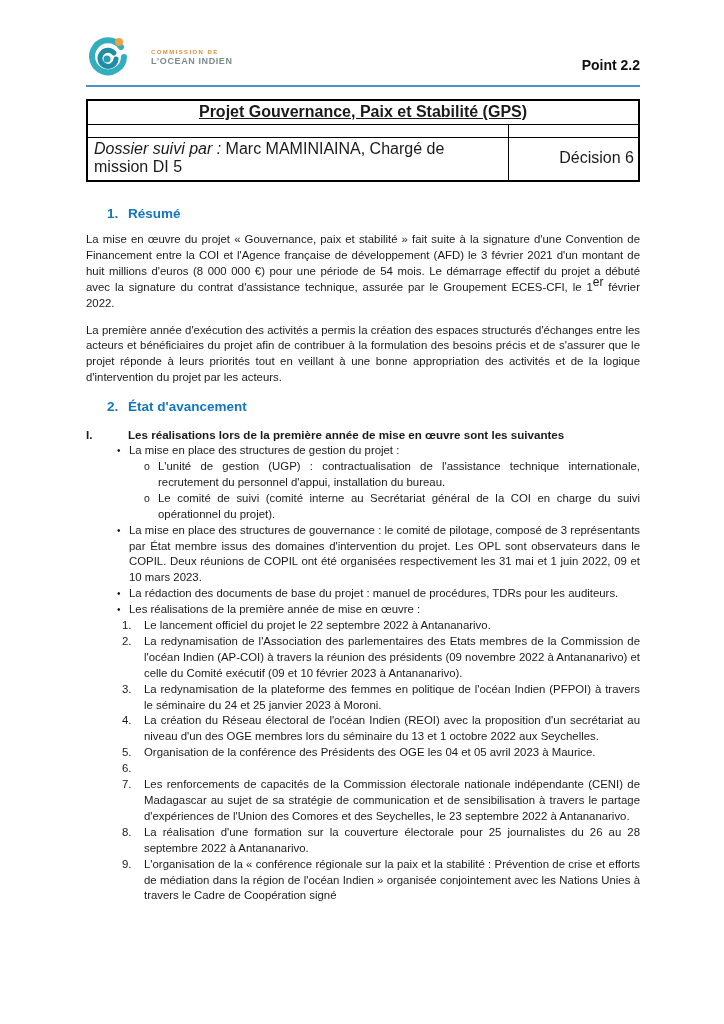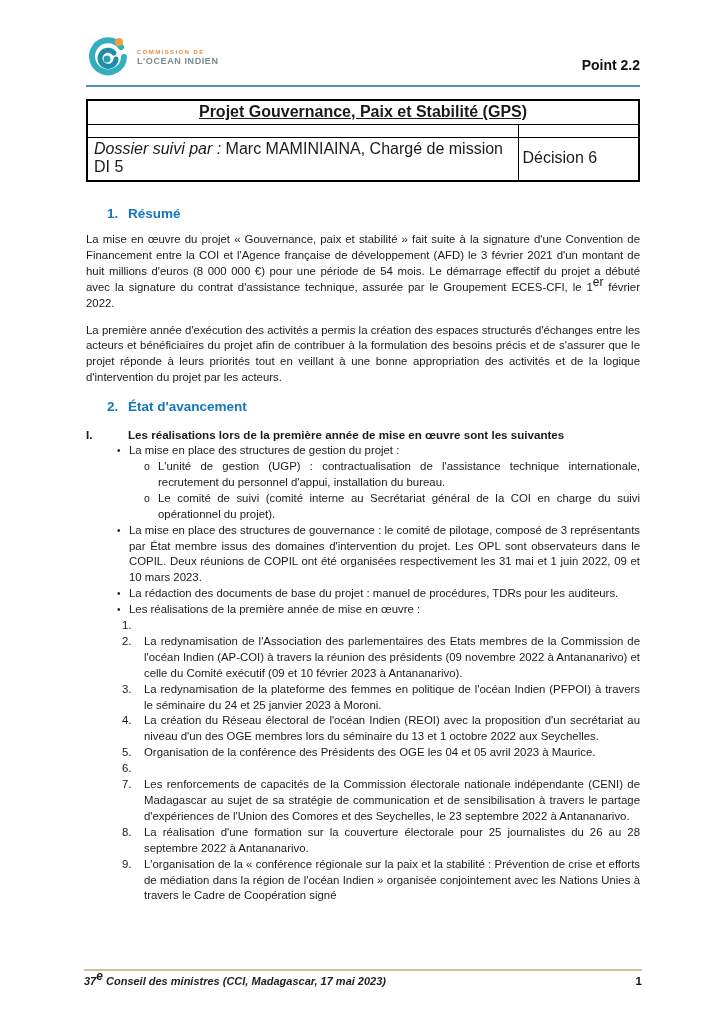--- a/index.html
+++ b/index.html
@@ -9,36 +9,36 @@
     width:724px; height:1024px;
     background:#ffffff;
     font-family:"Liberation Sans", sans-serif;
     color:#1a1a1a;
     overflow:hidden;
   }
   .content { padding:0 84px 0 86px; }
 
   
   .header-row { display:flex; justify-content:space-between; align-items:flex-end; margin-top:33px; }
-  .logo-wrap { display:flex; align-items:center; gap:7px; }
+  .logo-wrap { display:flex; align-items:center; gap:21px; }
   .logo-swirl { width:44px; height:44px; }
   .logo-text-line1 { font-size:6px; letter-spacing:1.4px; color:#d9913b; font-weight:bold; }
   .logo-text-line2 { font-size:9px; letter-spacing:0.6px; color:#7d8a92; font-weight:bold; margin-top:1px; }
   .point-label { font-size:14px; font-weight:bold; color:#111; padding-bottom:6px;margin-top:24px; }
   .rule-blue { height:2px; background:#4a93bd; margin-top:6px; }
 
   
   table.info-table { border-collapse:collapse; width:100%; margin-top:12px; border:2px solid #000; }
   table.info-table td { border:1px solid #000; font-size:16px; }
   td.t-title { text-align:center; font-weight:bold; font-size:13px; padding:2px 4px 3px; }
   td.t-title span { text-decoration:underline; }
   tr.t-empty td { height:13px; }
   td.t-dossier { padding:2px 6px 4px; }
   td.t-dossier .it { font-style:italic; }
-  td.t-decision { text-align:left; font-size:11.5px; padding:2px 4px 4px; width:121px; }
+  td.t-decision { text-align:right; font-size:11.5px; padding:2px 4px 4px; width:131px; }
 
   
   .h-blue { color:#1376bd; font-weight:bold; font-size:13.5px; margin-left:21px; display:flex; }
   .h-blue .h-num { width:21px; }
   .h1-resume { margin-top:24px; }
   .h2-avancement { margin-top:13px; }
 
   
   .para { font-size:11.4px; line-height:15.9px; text-align:justify; margin-top:11px; }
   sup { font-size:12px; vertical-align:super; line-height:0; }
@@ -141,20 +141,21 @@
       <span class="m">•</span>
       <span class="t">La rédaction des documents de base du projet : manuel de procédures, TDRs pour les auditeurs.</span>
     </div>
     <div class="li1">
       <span class="m">•</span>
       <span class="t">Les réalisations de la première année de mise en œuvre :</span>
     </div>
 
     <div class="lin">
         <span class="m">1.</span>
+        <span class="t">Le lancement officiel du projet le 22 septembre 2022 à Antananarivo.</span>
       </div>
     <div class="lin">
         <span class="m">2.</span>
         <span class="t">La redynamisation de l'Association des parlementaires des Etats membres de la Commission de l'océan Indien (AP-COI) à travers la réunion des présidents (09 novembre 2022 à Antananarivo) et celle du Comité exécutif (09 et 10 février 2023 à Antananarivo).</span>
       </div>
     <div class="lin">
         <span class="m">3.</span>
         <span class="t">La redynamisation de la plateforme des femmes en politique de l'océan Indien (PFPOI) à travers le séminaire du 24 et 25 janvier 2023 à Moroni.</span>
       </div>
     <div class="lin">
@@ -176,17 +177,13 @@
         <span class="m">8.</span>
         <span class="t">La réalisation d'une formation sur la couverture électorale pour 25 journalistes du 26 au 28 septembre 2022 à Antananarivo.</span>
       </div>
     <div class="lin">
         <span class="m">9.</span>
         <span class="t">L'organisation de la « conférence régionale sur la paix et la stabilité : Prévention de crise et efforts de médiation dans la région de l'océan Indien » organisée conjointement avec les Nations Unies à travers le Cadre de Coopération signé</span>
       </div>
 
   </div>
 
-  <div class="footer">
-    <div class="footer-text"><span>37</span><sup>e</sup><span> Conseil des ministres (CCI, Madagascar, 17 mai 2023)</span></div>
-    <div class="footer-page">1</div>
-  </div>
 </div>
 
 </body></html>

